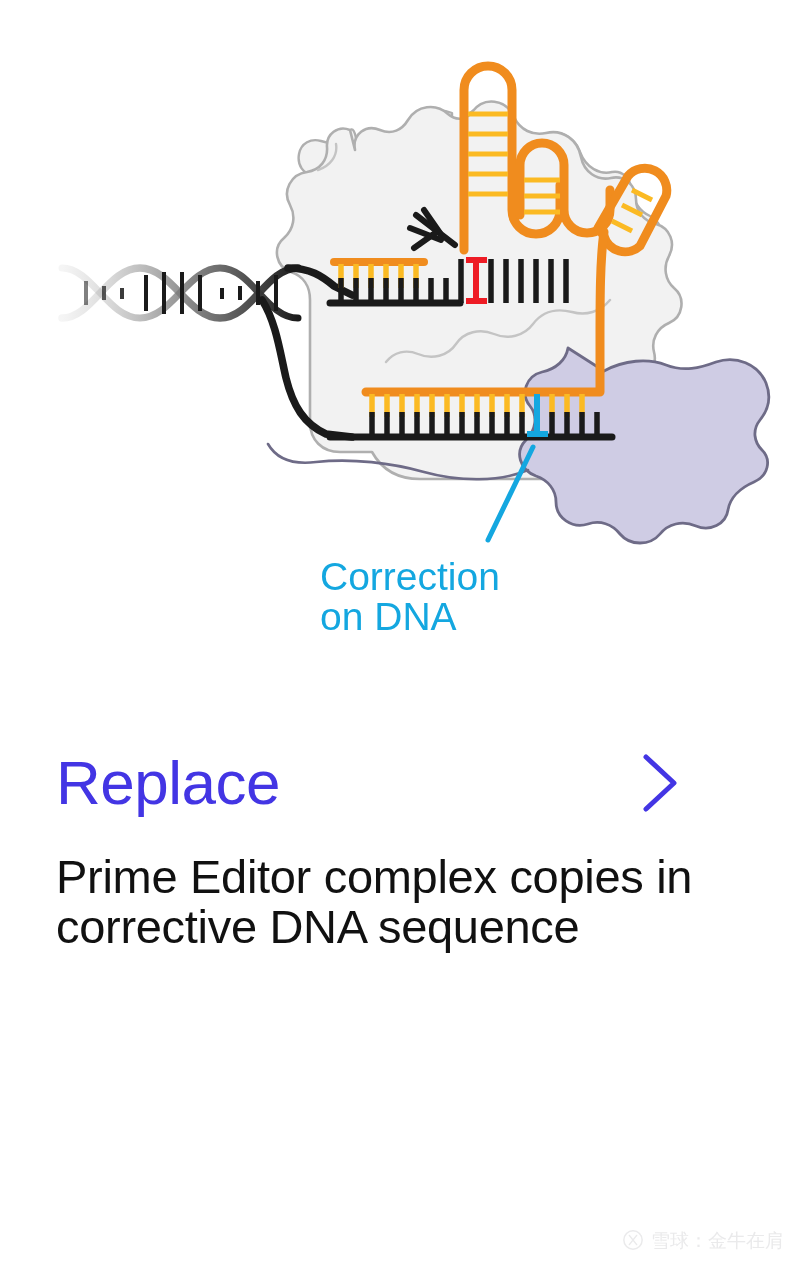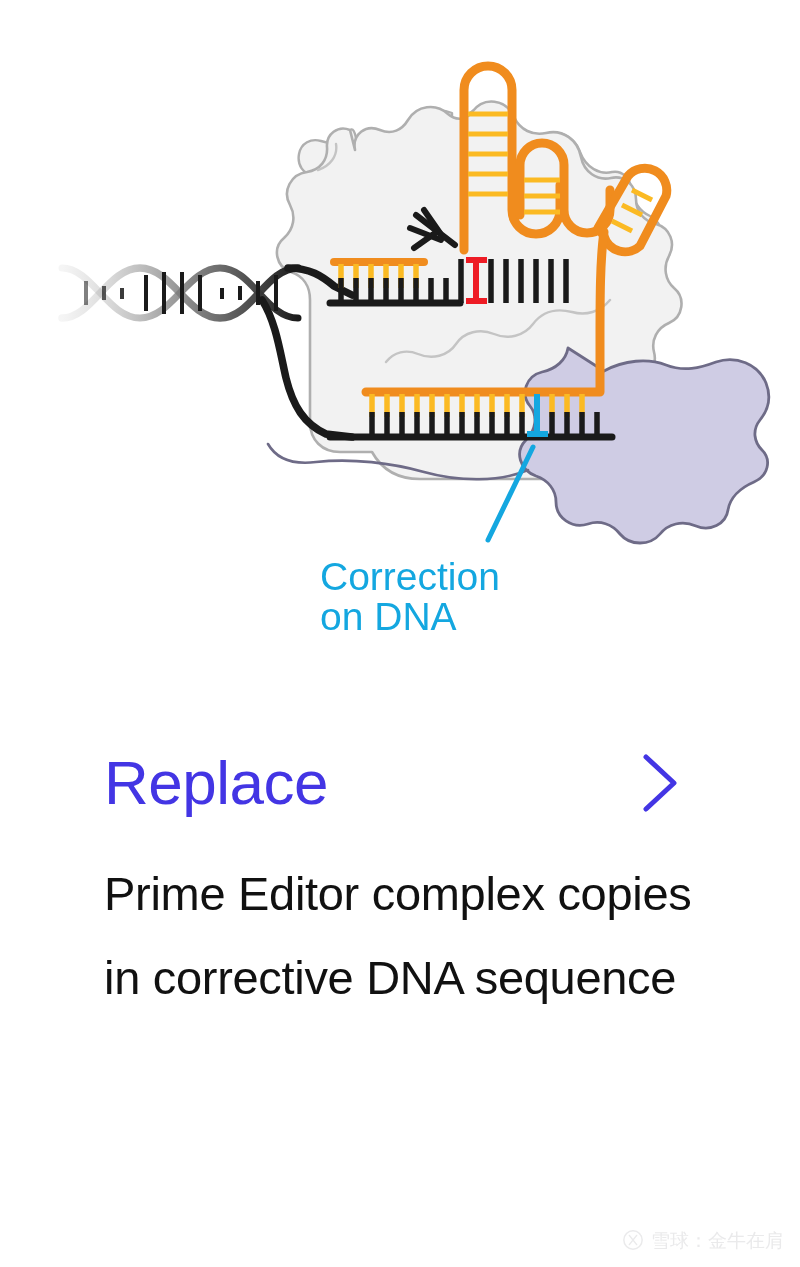--- a/index.html
+++ b/index.html
@@ -30,21 +30,21 @@
     height: 660px;
   }
 
   
   #caption {
     position: absolute;
     left: 0;
     top: 740px;
     width: 800px;
     box-sizing: border-box;
-    padding: 0 104px 0 104px;
+    padding: 0 104px 0 56px;
   }
 
   .headline-row {
     display: flex;
     align-items: center;
     justify-content: space-between;
     height: 86px;
   }
 
   .headline {
@@ -59,21 +59,21 @@
   .chevron {
     width: 44px;
     height: 64px;
     flex: 0 0 auto;
     margin-right: 14px;
   }
 
   .body-copy {
     margin: 26px 0 0 0;
     font-size: 47px;
-    line-height: 84px;
+    line-height: 50px;
     font-weight: 400;
     color: #111111;
     letter-spacing: -0.3px;
     max-width: 640px;
   }
 
   
   #watermark {
     position: absolute;
     right: 16px;

